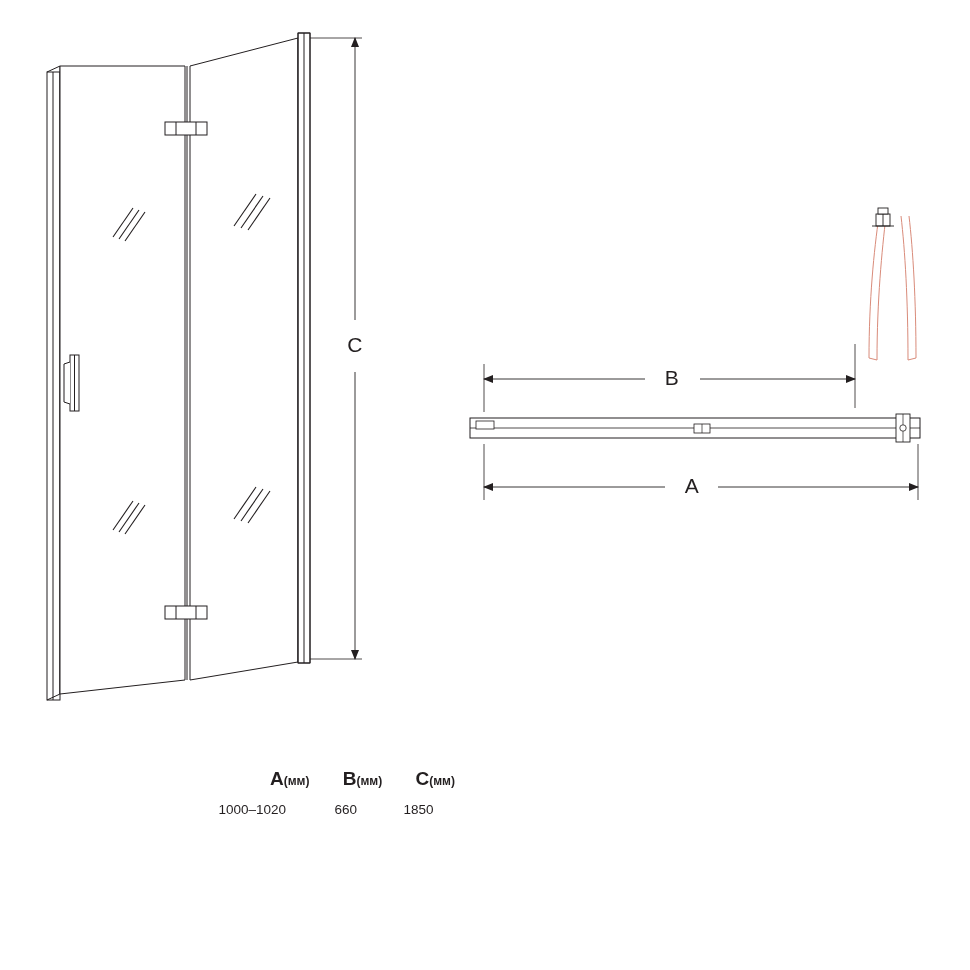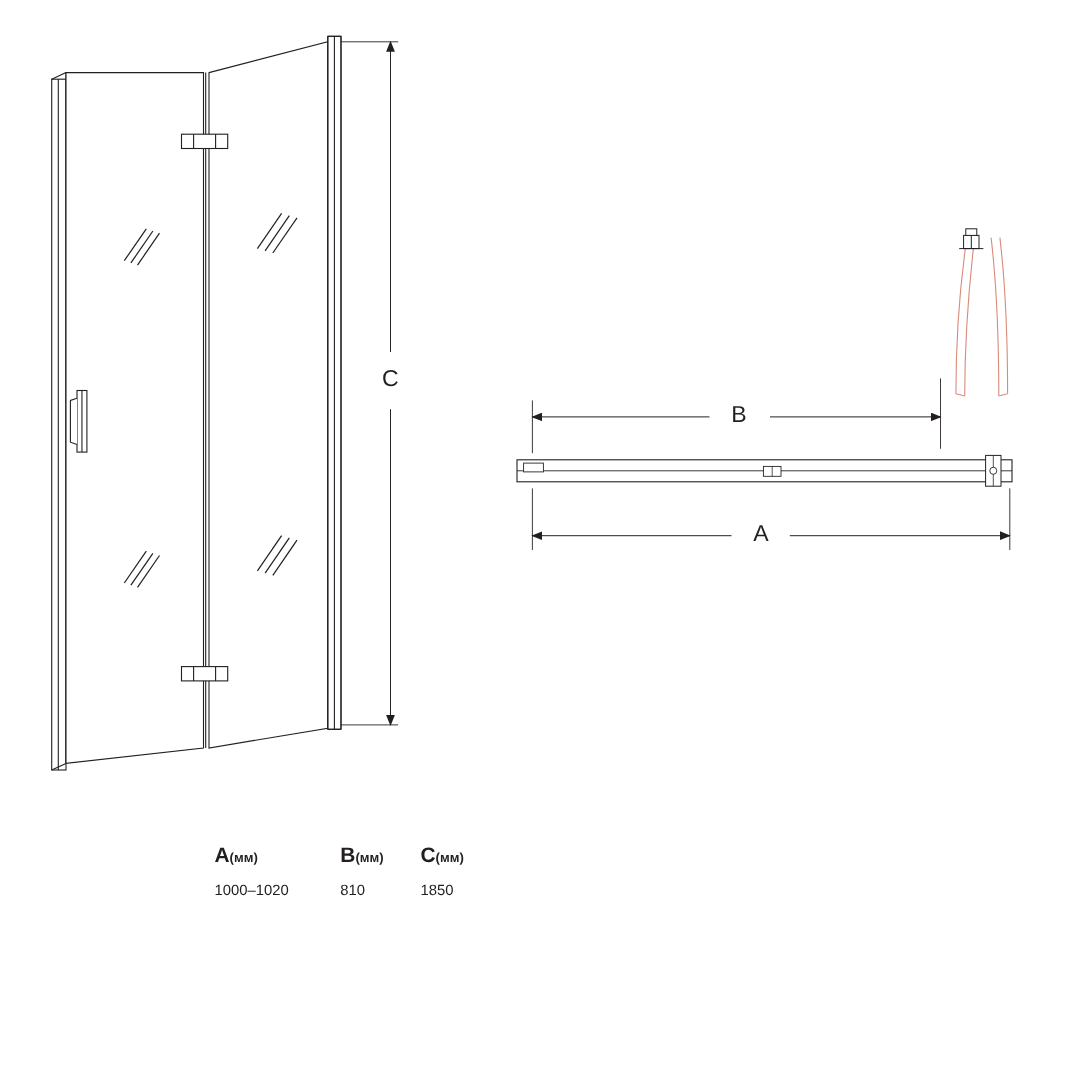--- a/index.html
+++ b/index.html
@@ -40,32 +40,33 @@
     top: 768px;
     width: 260px;
   }
   #spec-table table {
     border-collapse: collapse;
     width: 100%;
   }
   #spec-table th {
     font-size: 19px;
     font-weight: bold;
-    text-align: left;
+    text-align: right;
     padding: 0 0 10px 0;
     color: #231f20;
     white-space: nowrap;
   }
   #spec-table th .unit {
     font-size: 12px;
     font-weight: bold;
     vertical-align: baseline;
   }
   #spec-table td {
     font-size: 13.5px;
+    text-align: center;
     padding: 2px 0;
     color: #231f20;
     white-space: nowrap;
   }
   #spec-table col.c-a { width: 44%; }
   #spec-table col.c-b { width: 28%; }
   #spec-table col.c-c { width: 28%; }
 </style>
 </head>
 <body>
@@ -222,20 +223,20 @@
       <thead>
         <tr>
           <th><span>A</span><span class="unit">(мм)</span></th>
           <th><span>B</span><span class="unit">(мм)</span></th>
           <th><span>C</span><span class="unit">(мм)</span></th>
         </tr>
       </thead>
       <tbody>
         <tr>
           <td>1000–1020</td>
-          <td>810</td>
+          <td>660</td>
           <td>1850</td>
         </tr>
       </tbody>
     </table>
   </div>
 
 </div>
 
 </body></html>

